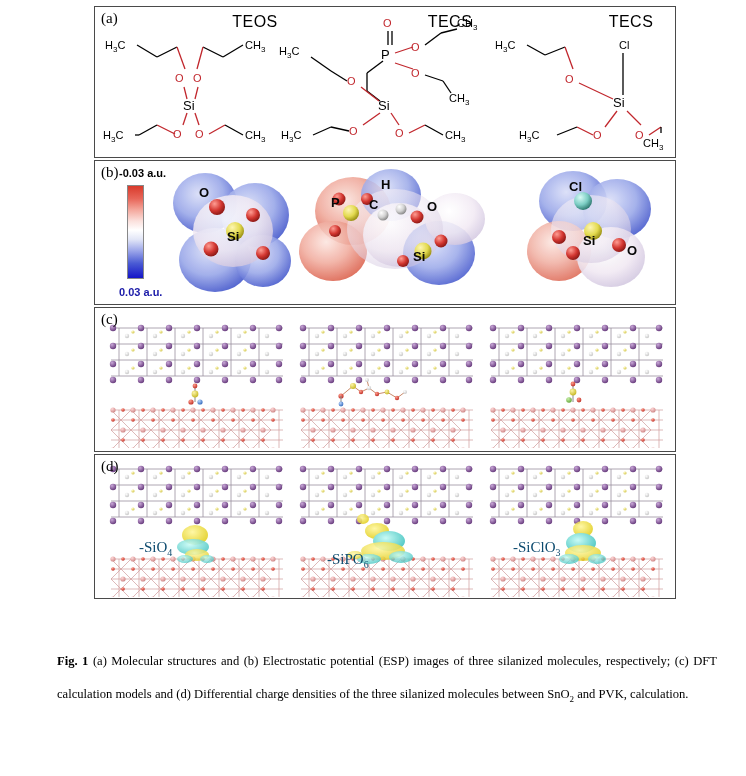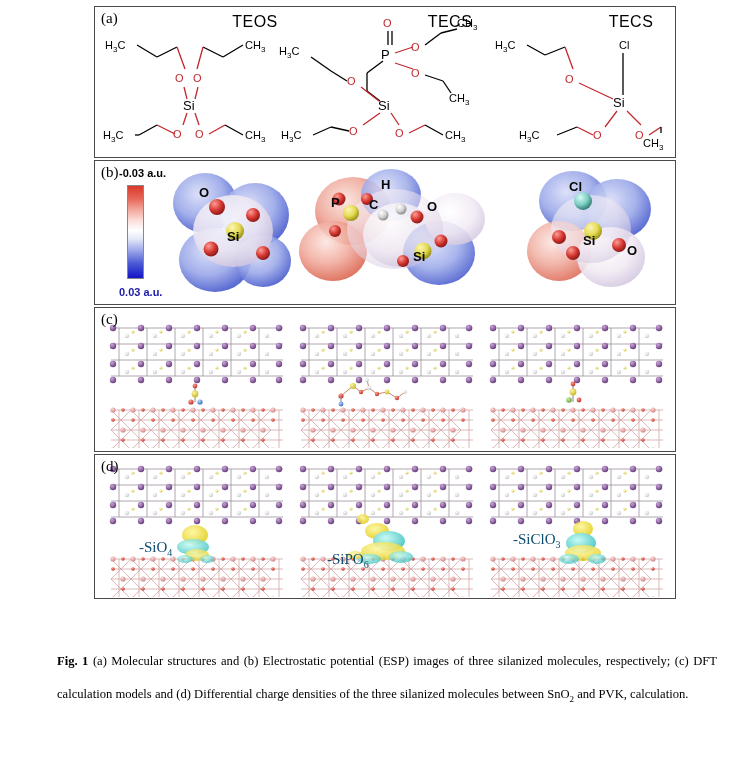--- a/index.html
+++ b/index.html
@@ -607,21 +607,21 @@
           <ellipse cx="94" cy="80" rx="15" ry="10" fill="url(#cdCyan)"></ellipse>
           <ellipse cx="96" cy="90" rx="18" ry="8" fill="url(#cdYel)" opacity="0.9"></ellipse>
           <ellipse cx="82" cy="96" rx="10" ry="5" fill="url(#cdCyan)" opacity="0.85"></ellipse>
           <ellipse cx="110" cy="96" rx="9" ry="5" fill="url(#cdCyan)" opacity="0.85"></ellipse>
         </g>
       </g>
     </svg>
 
     <span class="sub-label" style="left:44px; top:84px;">-SiO<sub>4</sub></span>
     <span class="sub-label" style="left:232px; top:96px;">-SiPO<sub>6</sub></span>
-    <span class="sub-label" style="left:418px; top:76px;">-SiClO<sub>3</sub></span>
+    <span class="sub-label" style="left:418px; top:84px;">-SiClO<sub>3</sub></span>
   </div>
 
 </div>
 
 <div class="caption">
   <b>Fig. 1</b>
   <span>(a) Molecular structures and (b) Electrostatic potential (ESP) images of three silanized molecules,</span>
   <span>respectively; (c) DFT calculation models and (d) Differential charge densities of the three silanized molecules</span>
   <span>between SnO</span><sub>2</sub><span> and PVK, calculation.</span>
 </div>

